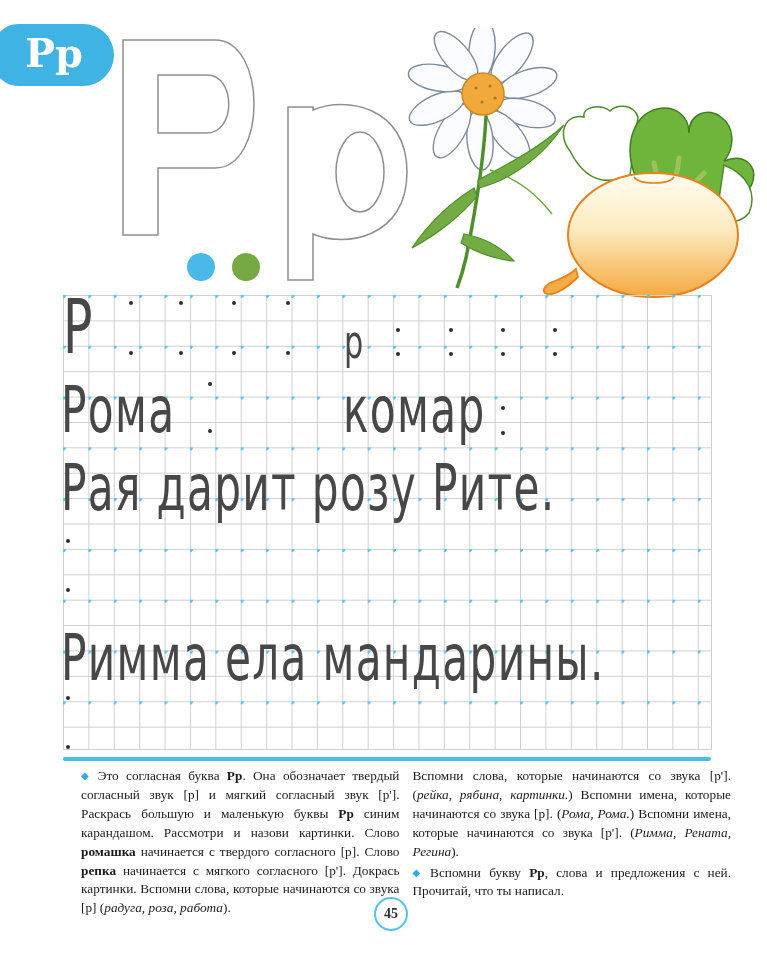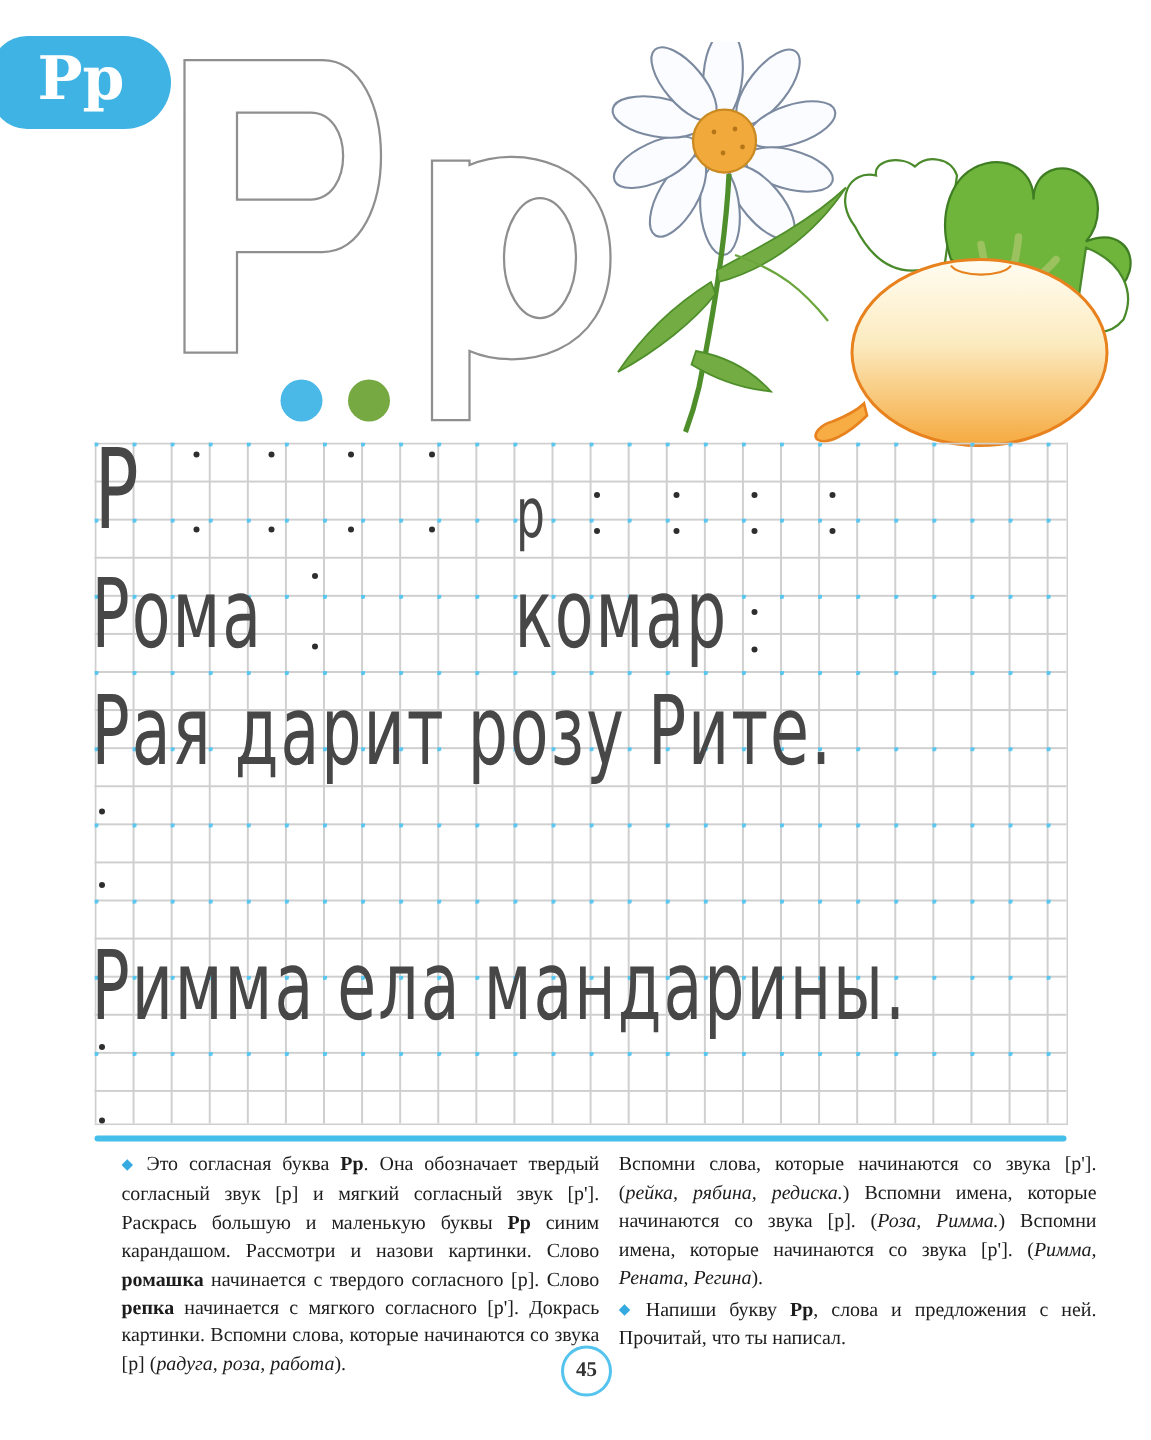--- a/index.html
+++ b/index.html
@@ -165,22 +165,22 @@
     <div class="gdot" style="left:3px;top:450px;"></div>
   </div>
 
   <div class="rule"></div>
 
   <div class="instructions">
     <div class="col">
       <p><span class="bullet">◆</span><span>Это согласная буква </span><span class="b">Рр</span><span>. Она обозначает твердый согласный звук [р] и мягкий согласный звук [р']. Раскрась большую и маленькую буквы </span><span class="b">Рр</span><span> синим карандашом. Рассмотри и назови картинки. Слово </span><span class="b">ромашка</span><span> начинается с твердого согласного [р]. Слово </span><span class="b">репка</span><span> начинается с мягкого согласного [р']. Докрась картинки. Вспомни слова, которые начинаются со звука [р] (</span><span class="i">радуга, роза, работа</span><span>).</span></p>
     </div>
     <div class="col">
-      <p><span>Вспомни слова, которые начинаются со звука [р']. (</span><span class="i">рейка, рябина, редиска.</span><span>) Вспомни имена, которые начинаются со звука [р]. (</span><span class="i">Роза, Римма.</span><span>) Вспомни имена, которые начинаются со звука [р']. (</span><span class="i">Римма, Рената, Регина</span><span>).</span></p>
-      <p><span class="bullet">◆</span><span>Напиши букву </span><span class="b">Рр</span><span>, слова и предложения с ней. Прочитай, что ты написал.</span></p>
+      <p><span>Вспомни слова, которые начинаются со звука [р']. (</span><span class="i">рейка, рябина, картинки.</span><span>) Вспомни имена, которые начинаются со звука [р]. (</span><span class="i">Рома, Рома.</span><span>) Вспомни имена, которые начинаются со звука [р']. (</span><span class="i">Римма, Рената, Регина</span><span>).</span></p>
+      <p><span class="bullet">◆</span><span>Вспомни букву </span><span class="b">Рр</span><span>, слова и предложения с ней. Прочитай, что ты написал.</span></p>
     </div>
   </div>
 
   <div class="pagenum">
     <span>45</span>
   </div>
 
 </div>
 
 </body></html>

